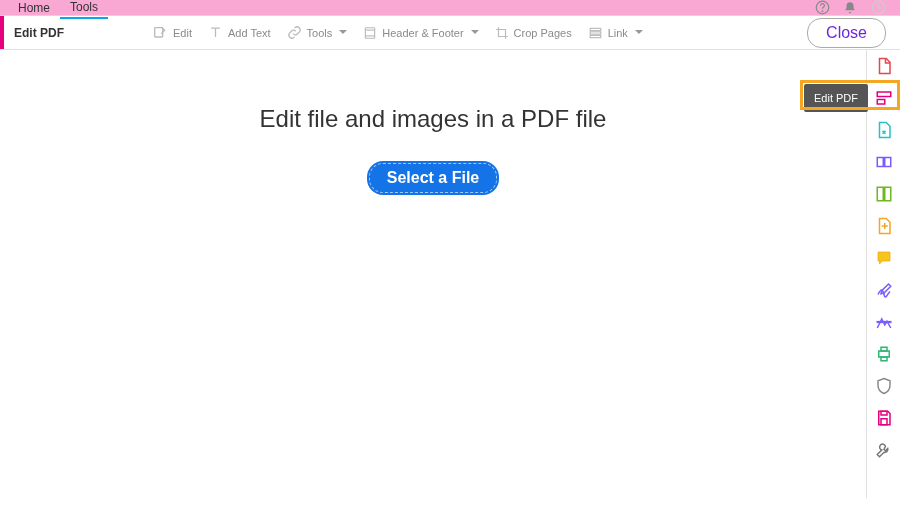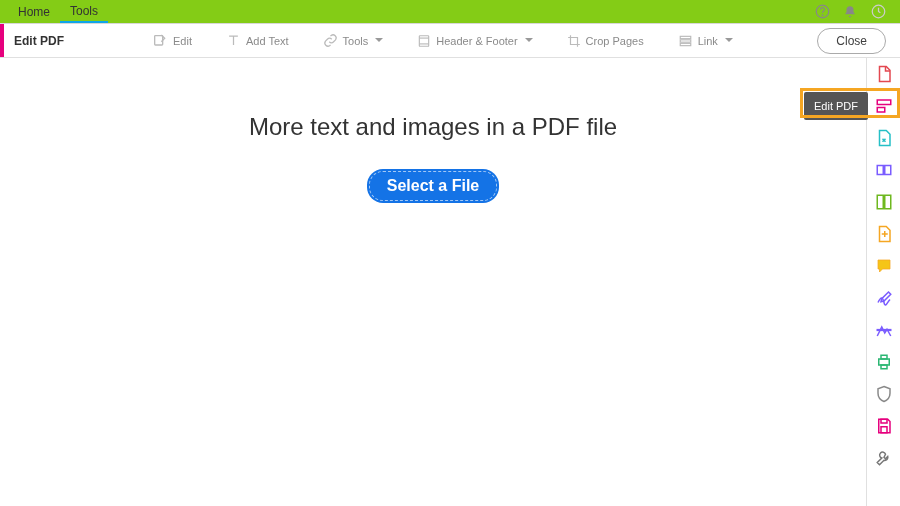--- a/index.html
+++ b/index.html
@@ -1,34 +1,34 @@
 <!DOCTYPE html>
 <html><head>
 <meta charset="utf-8">
 <style>
   * { box-sizing: border-box; margin: 0; padding: 0; font-family: -apple-system, BlinkMacSystemFont, "Segoe UI", Arial, sans-serif; }
   html, body { width: 900px; height: 506px; overflow: hidden; background: #fff; }
 
   
-  .menubar { height: 24px; background: #84cc16; display: flex; align-items: center; padding: 0 8px; border-bottom: 1px solid #d8d8d8; }
+  .menubar { height: 16px; background: #f9a8d4; display: flex; align-items: center; padding: 0 8px; border-bottom: 1px solid #d8d8d8; }
   .menubar .item { font-size: 12px; color: #333; padding: 3px 10px; cursor: pointer; }
   .menubar .item.active { border-bottom: 2px solid #0ea5e9; font-weight: 500; }
   .menubar .spacer { flex: 1; }
   .menubar .sysicon { width: 16px; height: 16px; margin: 0 6px; color: #7a7a7a; display:flex; align-items:center; justify-content:center; }
 
   
   .toolbar { height: 34px; display: flex; align-items: center; border-bottom: 1px solid #e0e0e0; position: relative; }
   .toolbar .pinkbar { width: 4px; height: 100%; background: #e6007e; }
   .toolbar .title { font-size: 12px; font-weight: 600; color: #333; padding: 0 10px; }
-  .toolbar .tools { display:flex; align-items:center; margin-left: 70px; gap: 18px; }
+  .toolbar .tools { display:flex; align-items:center; margin-left: 70px; gap: 0; }
   .tbtn { display:flex; align-items:center; gap:5px; font-size:11px; color:#8a8a8a; padding:4px 8px; cursor:pointer; white-space:nowrap; }
   .tbtn svg { flex-shrink:0; }
   .caret { margin-left:2px; }
   .toolbar .right { margin-left:auto; padding-right:14px; }
-  .closebtn { font-size:12px; color:#404040; background:#fff; border:1px solid #aaa; border-radius:14px; padding:5px 18px; cursor:pointer; }
+  .closebtn { font-size:16px; color:#6d28d9; background:#fff; border:1px solid #aaa; border-radius:14px; padding:5px 18px; cursor:pointer; }
 
   
   .mainwrap { display:flex; height: calc(506px - 24px - 34px); }
   .content { flex:1; position:relative; background:#fff; }
   .headline { text-align:center; font-size:24px; color:#333; font-weight:400; margin-top:55px; }
   .selectbtn { display:block; margin:28px auto 0 auto; background:#1473e6; color:#fff; font-size:16px; font-weight:600; border:none; border-radius:16px; padding:8px 20px; cursor:pointer; outline:1px dashed rgba(255,255,255,.6); outline-offset:-3px; }
 
   
   .rail { width:34px; border-left:1px solid #e0e0e0; display:flex; flex-direction:column; align-items:center; padding-top:6px; gap:12px; position:relative; }
   .rail .ricon { width:20px; height:20px; display:flex; align-items:center; justify-content:center; cursor:pointer; }
@@ -119,21 +119,21 @@
         </svg>
     </div>
   </div>
   <div class="right">
     <button class="closebtn">Close</button>
   </div>
 </div>
 
 <div class="mainwrap">
   <div class="content">
-    <h1 class="headline">More text and images in a PDF file</h1>
+    <h1 class="headline">Edit file and images in a PDF file</h1>
     <button class="selectbtn">Select a File</button>
   </div>
 
   <div class="rail">
     <div class="ricon">
       <svg width="18" height="18" viewBox="0 0 24 24" fill="none" stroke="#e34850" stroke-width="2">
           <path d="M6 2h9l5 5v15H6z"></path>
           <path d="M14 2v6h6"></path>
         </svg>
     </div>

